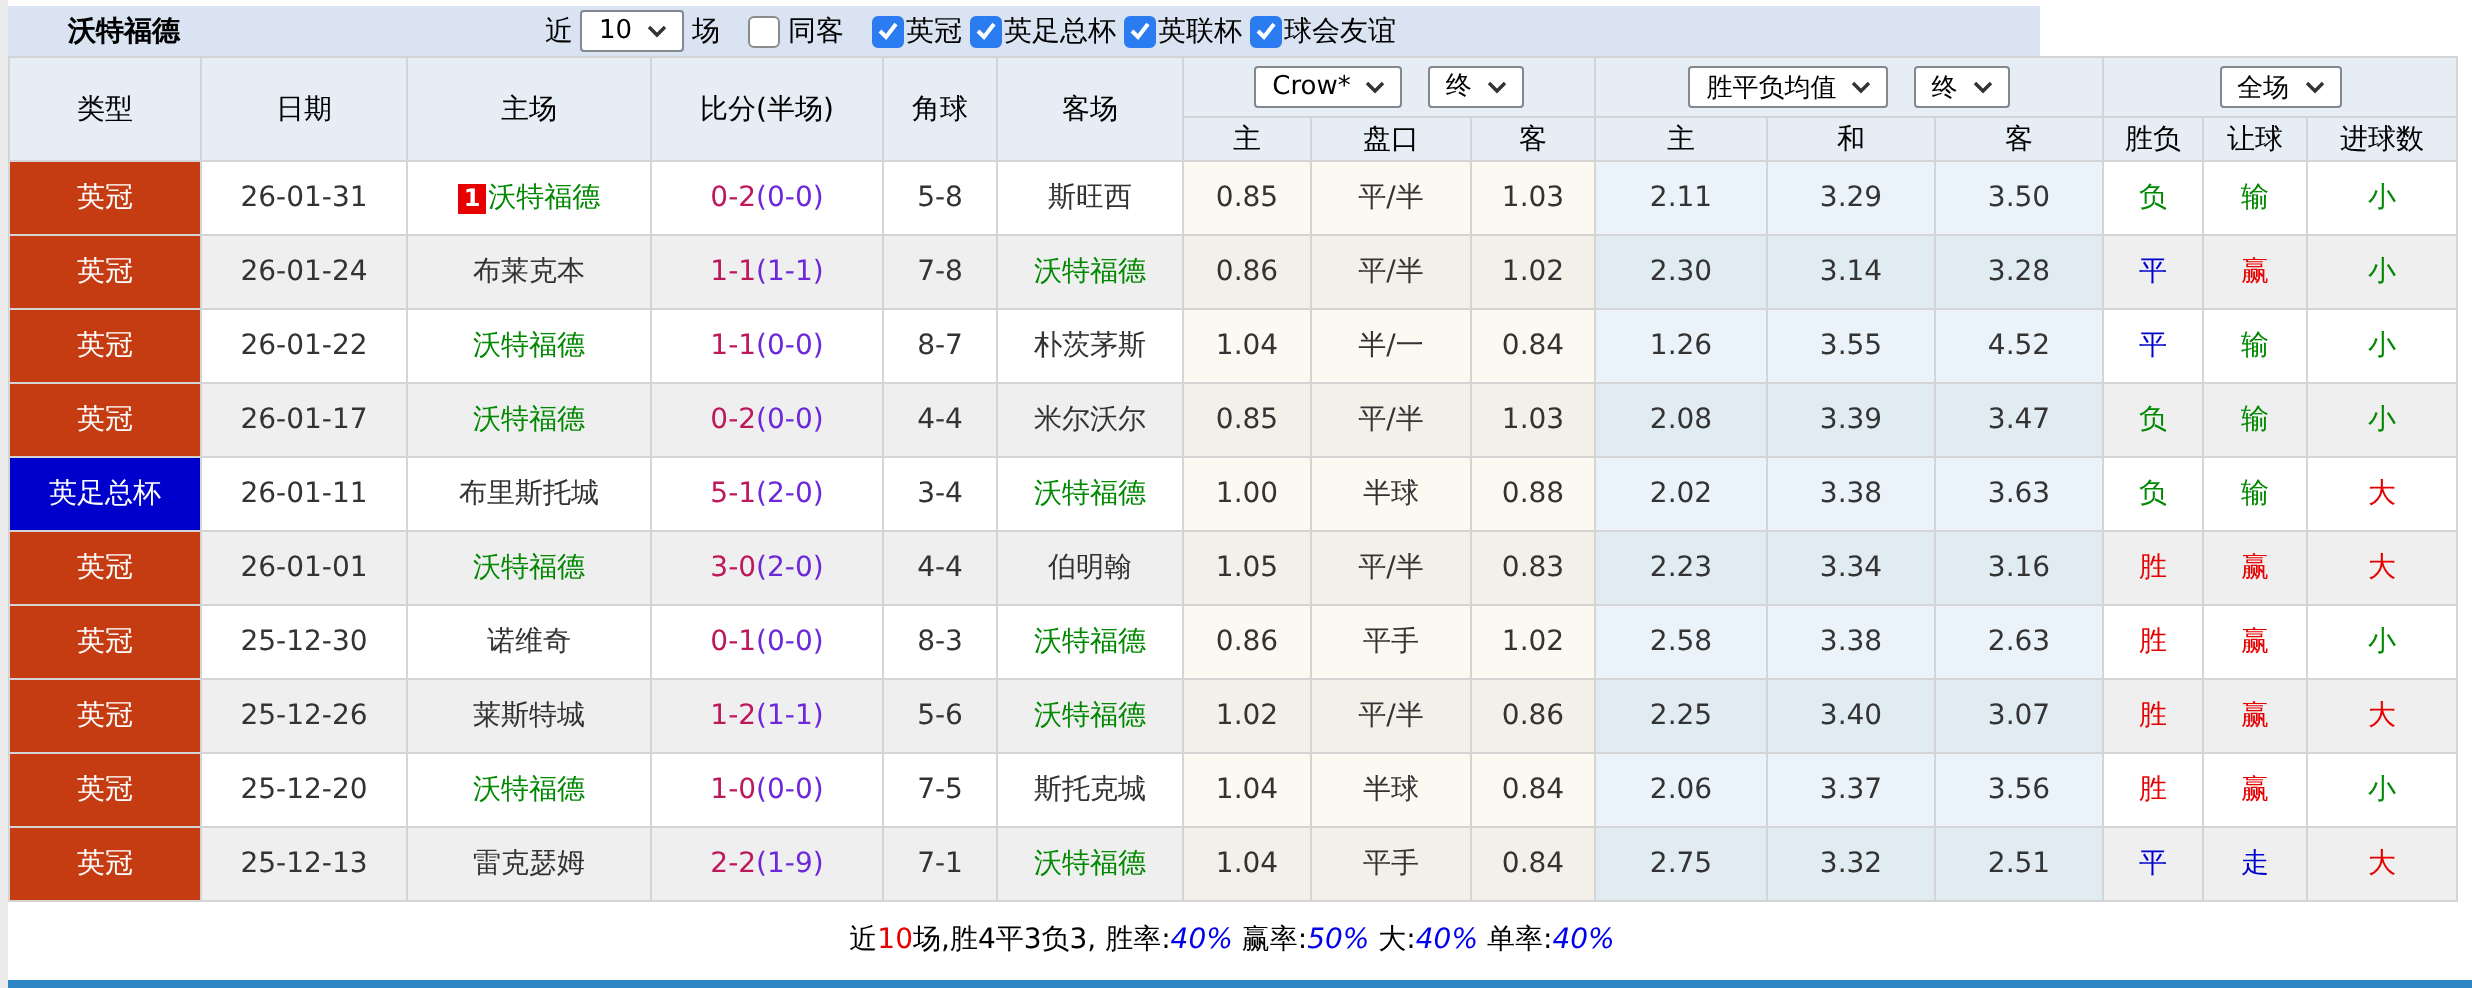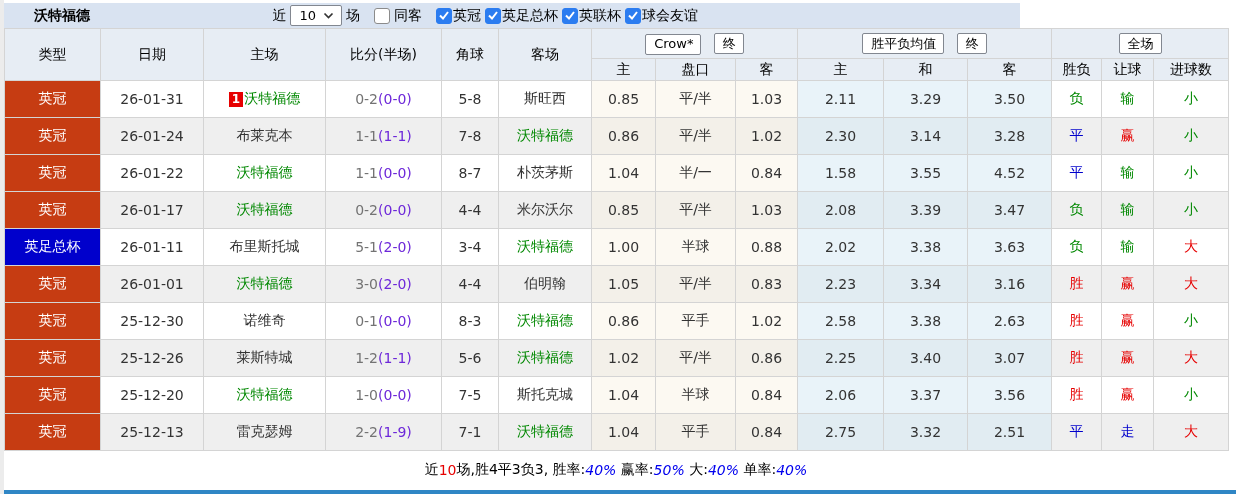--- a/index.html
+++ b/index.html
@@ -26,33 +26,33 @@
   .cb svg { display:none; }
   .cb.checked svg { display:block; }
   .filter-item { display:inline-flex; align-items:center; gap:1px; }
 
   
   table { border-collapse:collapse; table-layout:fixed; width:1224px; font-size:14px;padding-left:48px; }
   th, td { border:1px solid #d4d4d4; text-align:center; padding:0; white-space:nowrap; overflow:hidden; }
   thead th { background:#e7edf4; font-weight:normal; color:#000; }
   thead tr.h1 th { height:30px; }
   thead tr.h2 th { height:22px; }
-  thead th.grp span.select { margin:0 4px;flex-direction:column; }
+  thead th.grp span.select { margin:0 4px; }
   tbody tr { height:37px; }
   tbody td { color:#333; background:#fff; }
   tbody tr.alt td { background:#efefef; }
   td.league { color:#fff; }
   td.league.league-red { background:#c63c12 !important; }
   td.league.league-blue { background:#0000cc !important; }
   tbody td.col-crow { background:#fcf9f2; }
   tbody tr.alt td.col-crow { background:#f3f0e9; }
   tbody td.col-avg { background:#e9f3f9;margin-top:16px; }
   tbody tr.alt td.col-avg { background:#e1ecf2; }
   .target { color:#008800; }
-  .score-main { color:#737373; }
+  .score-main { color:#be185d; }
   .score-half { color:#6d28d9; }
   .badge { display:inline-block; background:#e60000; color:#fff; font-size:12px; line-height:15px;
            padding:0 3px; margin-right:1px; font-weight:bold; }
   .res-green { color:#008800; }
   .res-red { color:#e60000; }
   .res-blue { color:#0000cc; }
 
   
   .summary { width:1224px; height:37px; display:flex; align-items:center; justify-content:center;
              font-size:14px; color:#000; background:#fff; }
@@ -233,21 +233,21 @@
           <tr>
             <td class="league league-red">英冠</td>
             <td class="">26-01-22</td>
             <td class=""><span class="target">沃特福德</span></td>
             <td class=""><span class="score-main">1-1</span><span class="score-half">(0-0)</span></td>
             <td class="">8-7</td>
             <td class=""><span class="">朴茨茅斯</span></td>
             <td class="col-crow">1.04</td>
             <td class="col-crow">半/一</td>
             <td class="col-crow">0.84</td>
-            <td class="col-avg">1.58</td>
+            <td class="col-avg">1.26</td>
             <td class="col-avg">3.55</td>
             <td class="col-avg">4.52</td>
             <td class="res-blue">平</td>
             <td class="res-green">输</td>
             <td class="res-green">小</td>
           </tr>
           <tr class="alt">
             <td class="league league-red">英冠</td>
             <td class="">26-01-17</td>
             <td class=""><span class="target">沃特福德</span></td>

